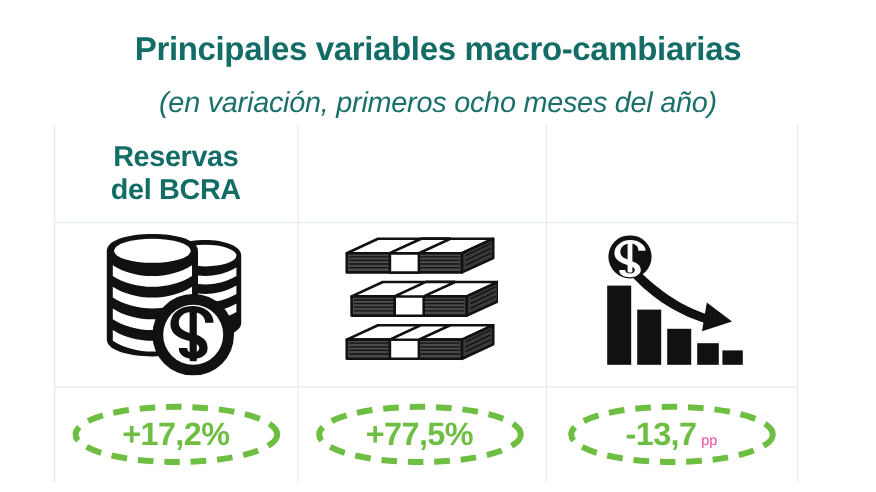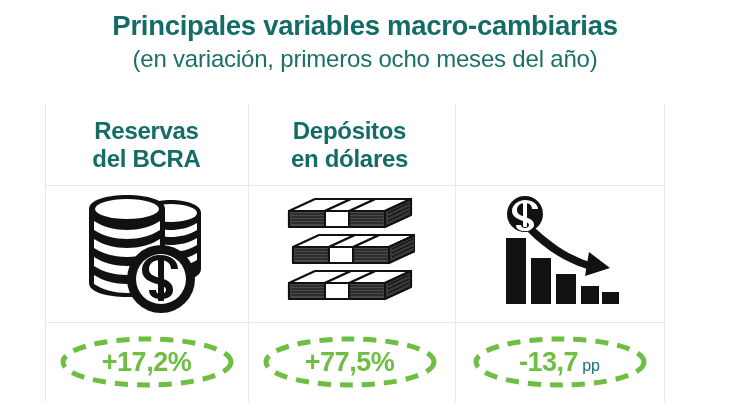--- a/index.html
+++ b/index.html
@@ -26,32 +26,33 @@
   .header {
     position: absolute;
     left: 0;
     top: 0;
     width: 730px;
     height: 96px;
     text-align: center;
   }
   .title {
     margin: 0;
-    padding-top: 10px;
+    padding-top: 25px;
     font-size: 27.5px;
     font-weight: bold;
     color: #136d66;
     letter-spacing: -0.3px;
     line-height: 1.18;
     white-space: nowrap;
   }
   .subtitle {
-    margin: 0;
+    margin: 12px;
     padding-top: 3px;
     font-size: 24px;
+    font-style: italic;
     color: #1a7068;
     letter-spacing: -0.2px;
     line-height: 1.15;
     white-space: nowrap;
   }
 
   
   .grid {
     position: absolute;
     left: 45px;
@@ -154,23 +155,23 @@
     position: relative;
     z-index: 2;
     font-size: 27px;
     font-weight: bold;
     color: #6ebe43;
     letter-spacing: -0.5px;
     line-height: 1;
     white-space: nowrap;
   }
   .badge-unit {
-    font-size: 16px;
+    font-size: 12px;
     font-weight: normal;
-    color: #0f766e;
+    color: #ec4899;
     letter-spacing: 0;
     padding-left: 4px;
   }
 
   svg { display: block; }
 </style>
 </head>
 <body>
 
 <div class="infographic">
@@ -236,24 +237,20 @@
           <svg class="ellipse" viewBox="0 0 178 56" aria-hidden="true">
             <ellipse cx="89" cy="28" rx="84" ry="23" fill="none" stroke="#6ebe43" stroke-width="5" stroke-dasharray="13 9" stroke-linecap="butt"></ellipse>
           </svg>
           <div class="badge-text"><span>+17,2%</span></div>
         </div>
       </div>
     </div>
 
     <div class="col c1">
 
-      <div class="col-header">
-        <div class="col-header-text">Depósitos
-en dólares</div>
-      </div>
 
       <div class="col-icon">
         <svg width="130" height="118" viewBox="0 0 130 118" aria-hidden="true">
           <g stroke="#111111" stroke-width="2.2" stroke-linejoin="round">
 
             <g transform="translate(0,74)">
               <path d="M4 14 L30 2 L126 2 L100 14 Z" fill="#ffffff"></path>
               <path d="M4 14 L100 14 L100 30 L4 30 Z" fill="#4a4a4a"></path>
               <path d="M100 14 L126 2 L126 18 L100 30 Z" fill="#3a3a3a"></path>
 

